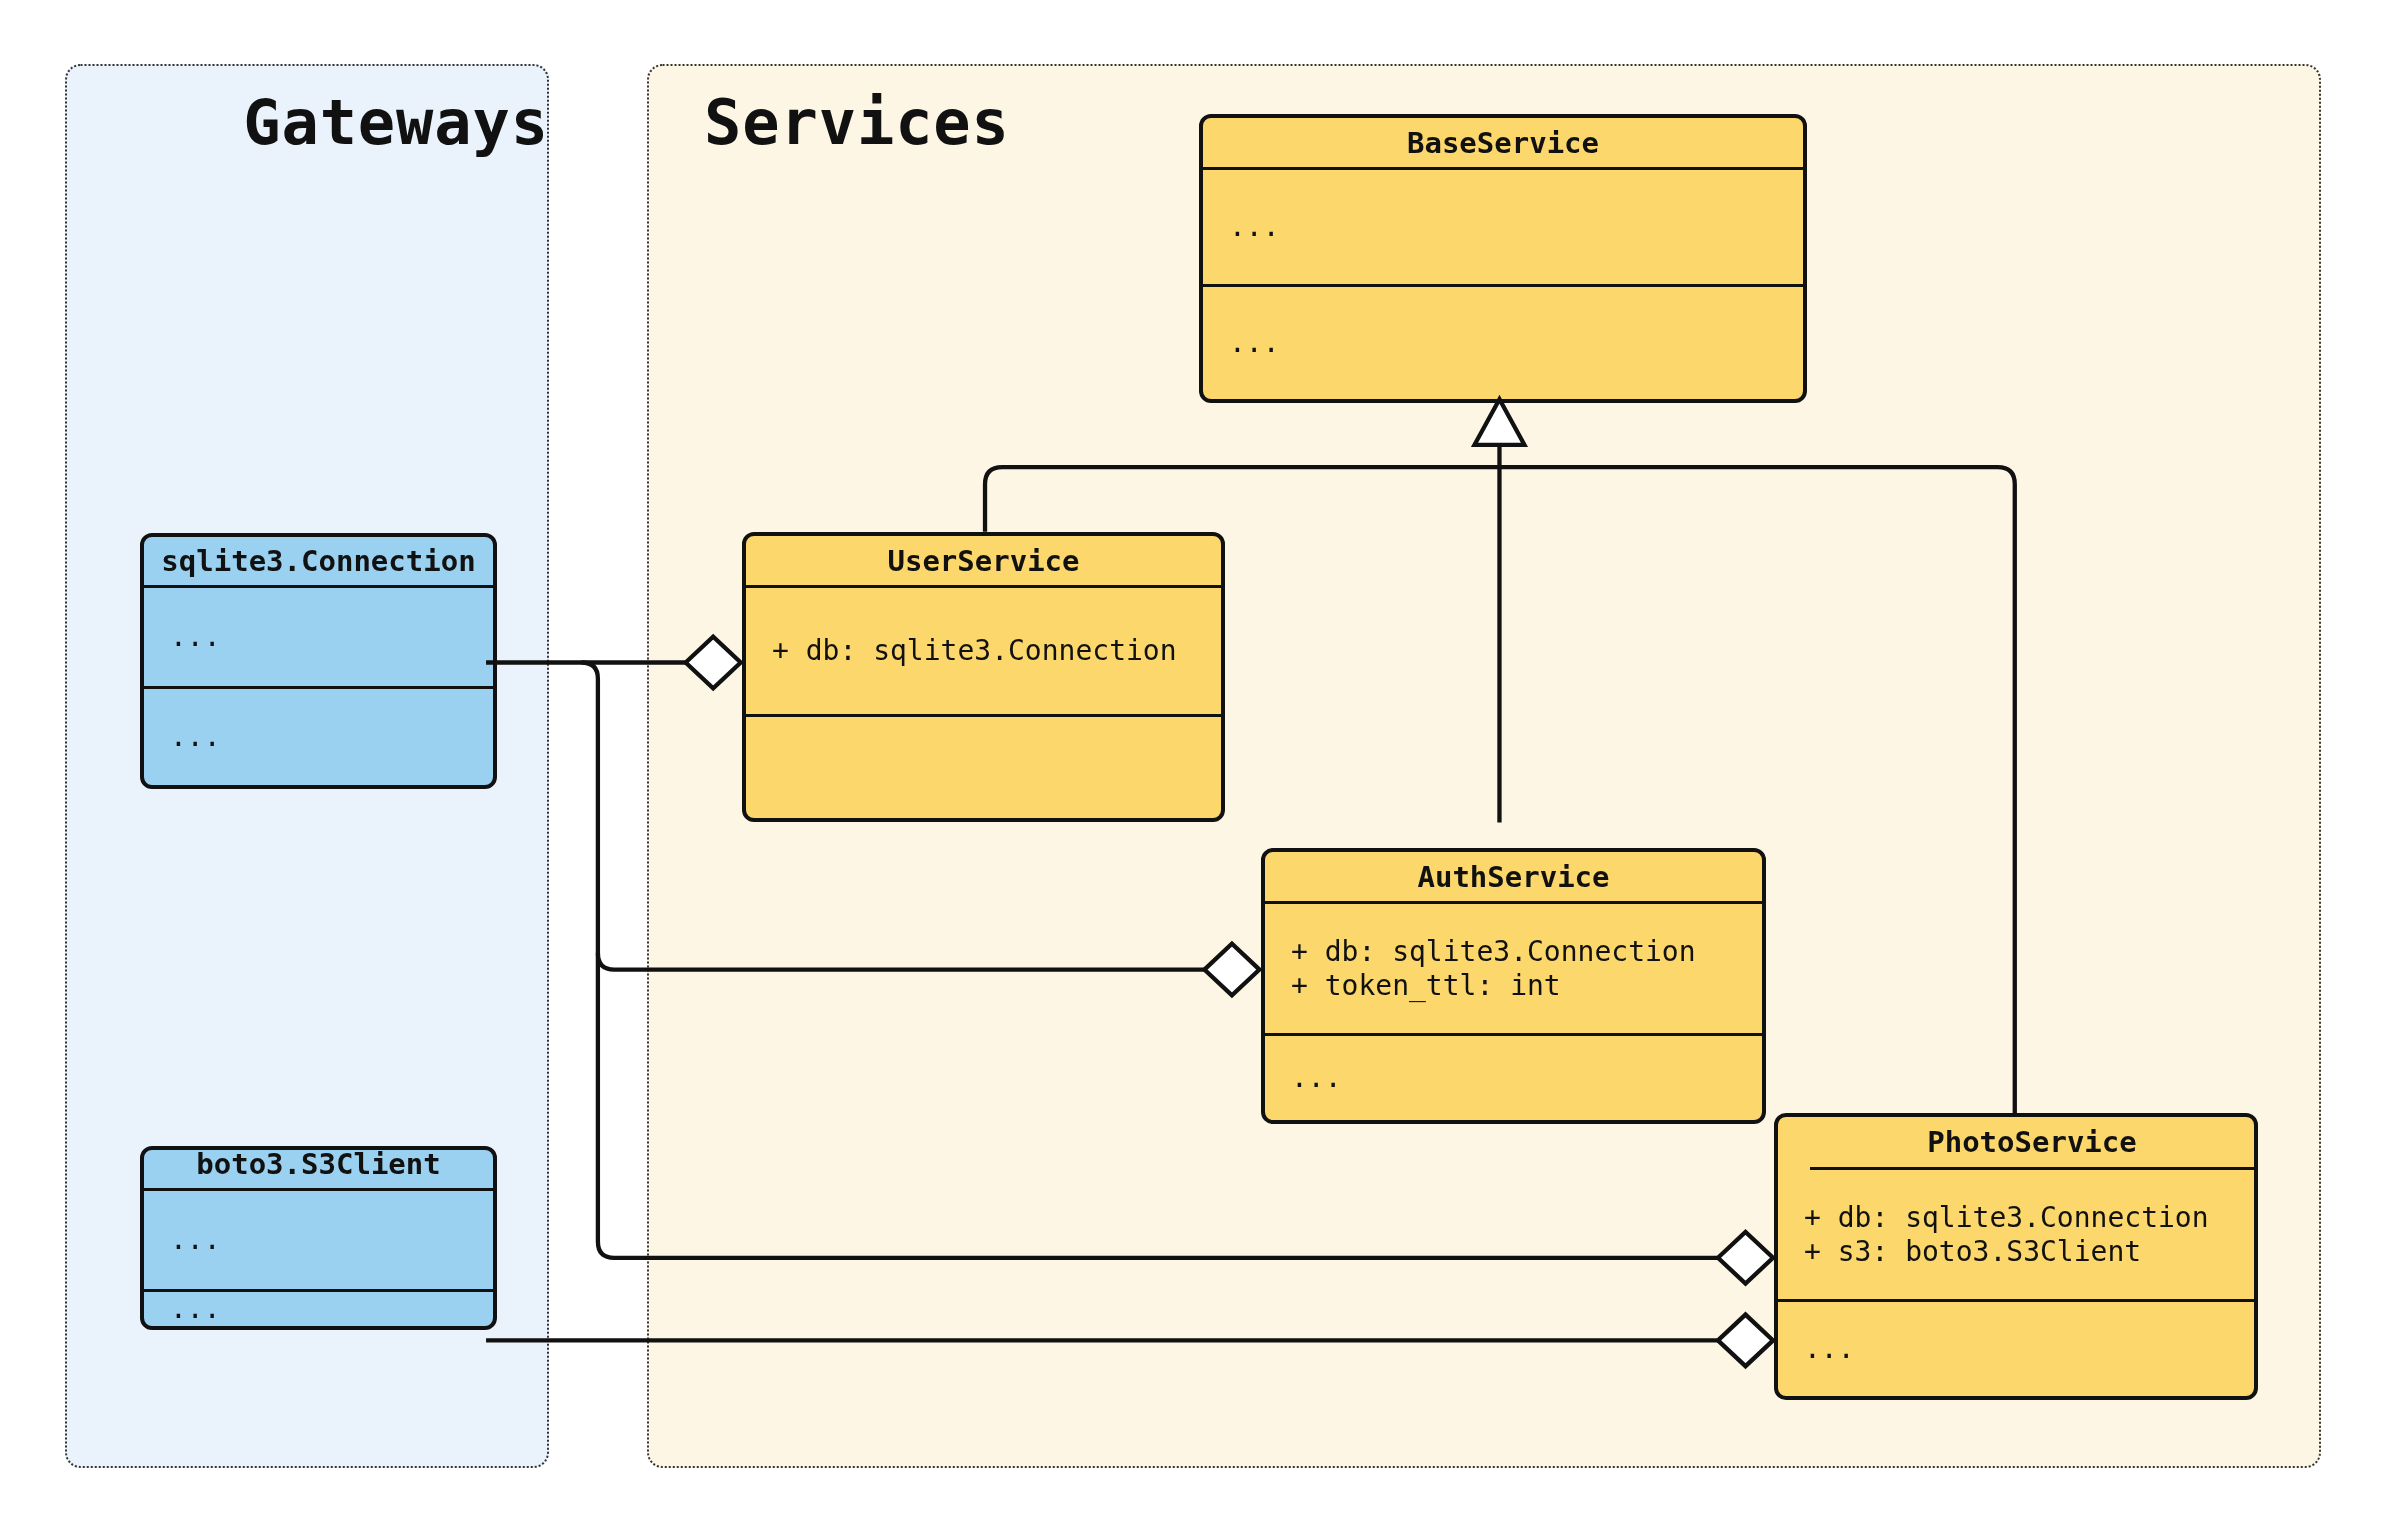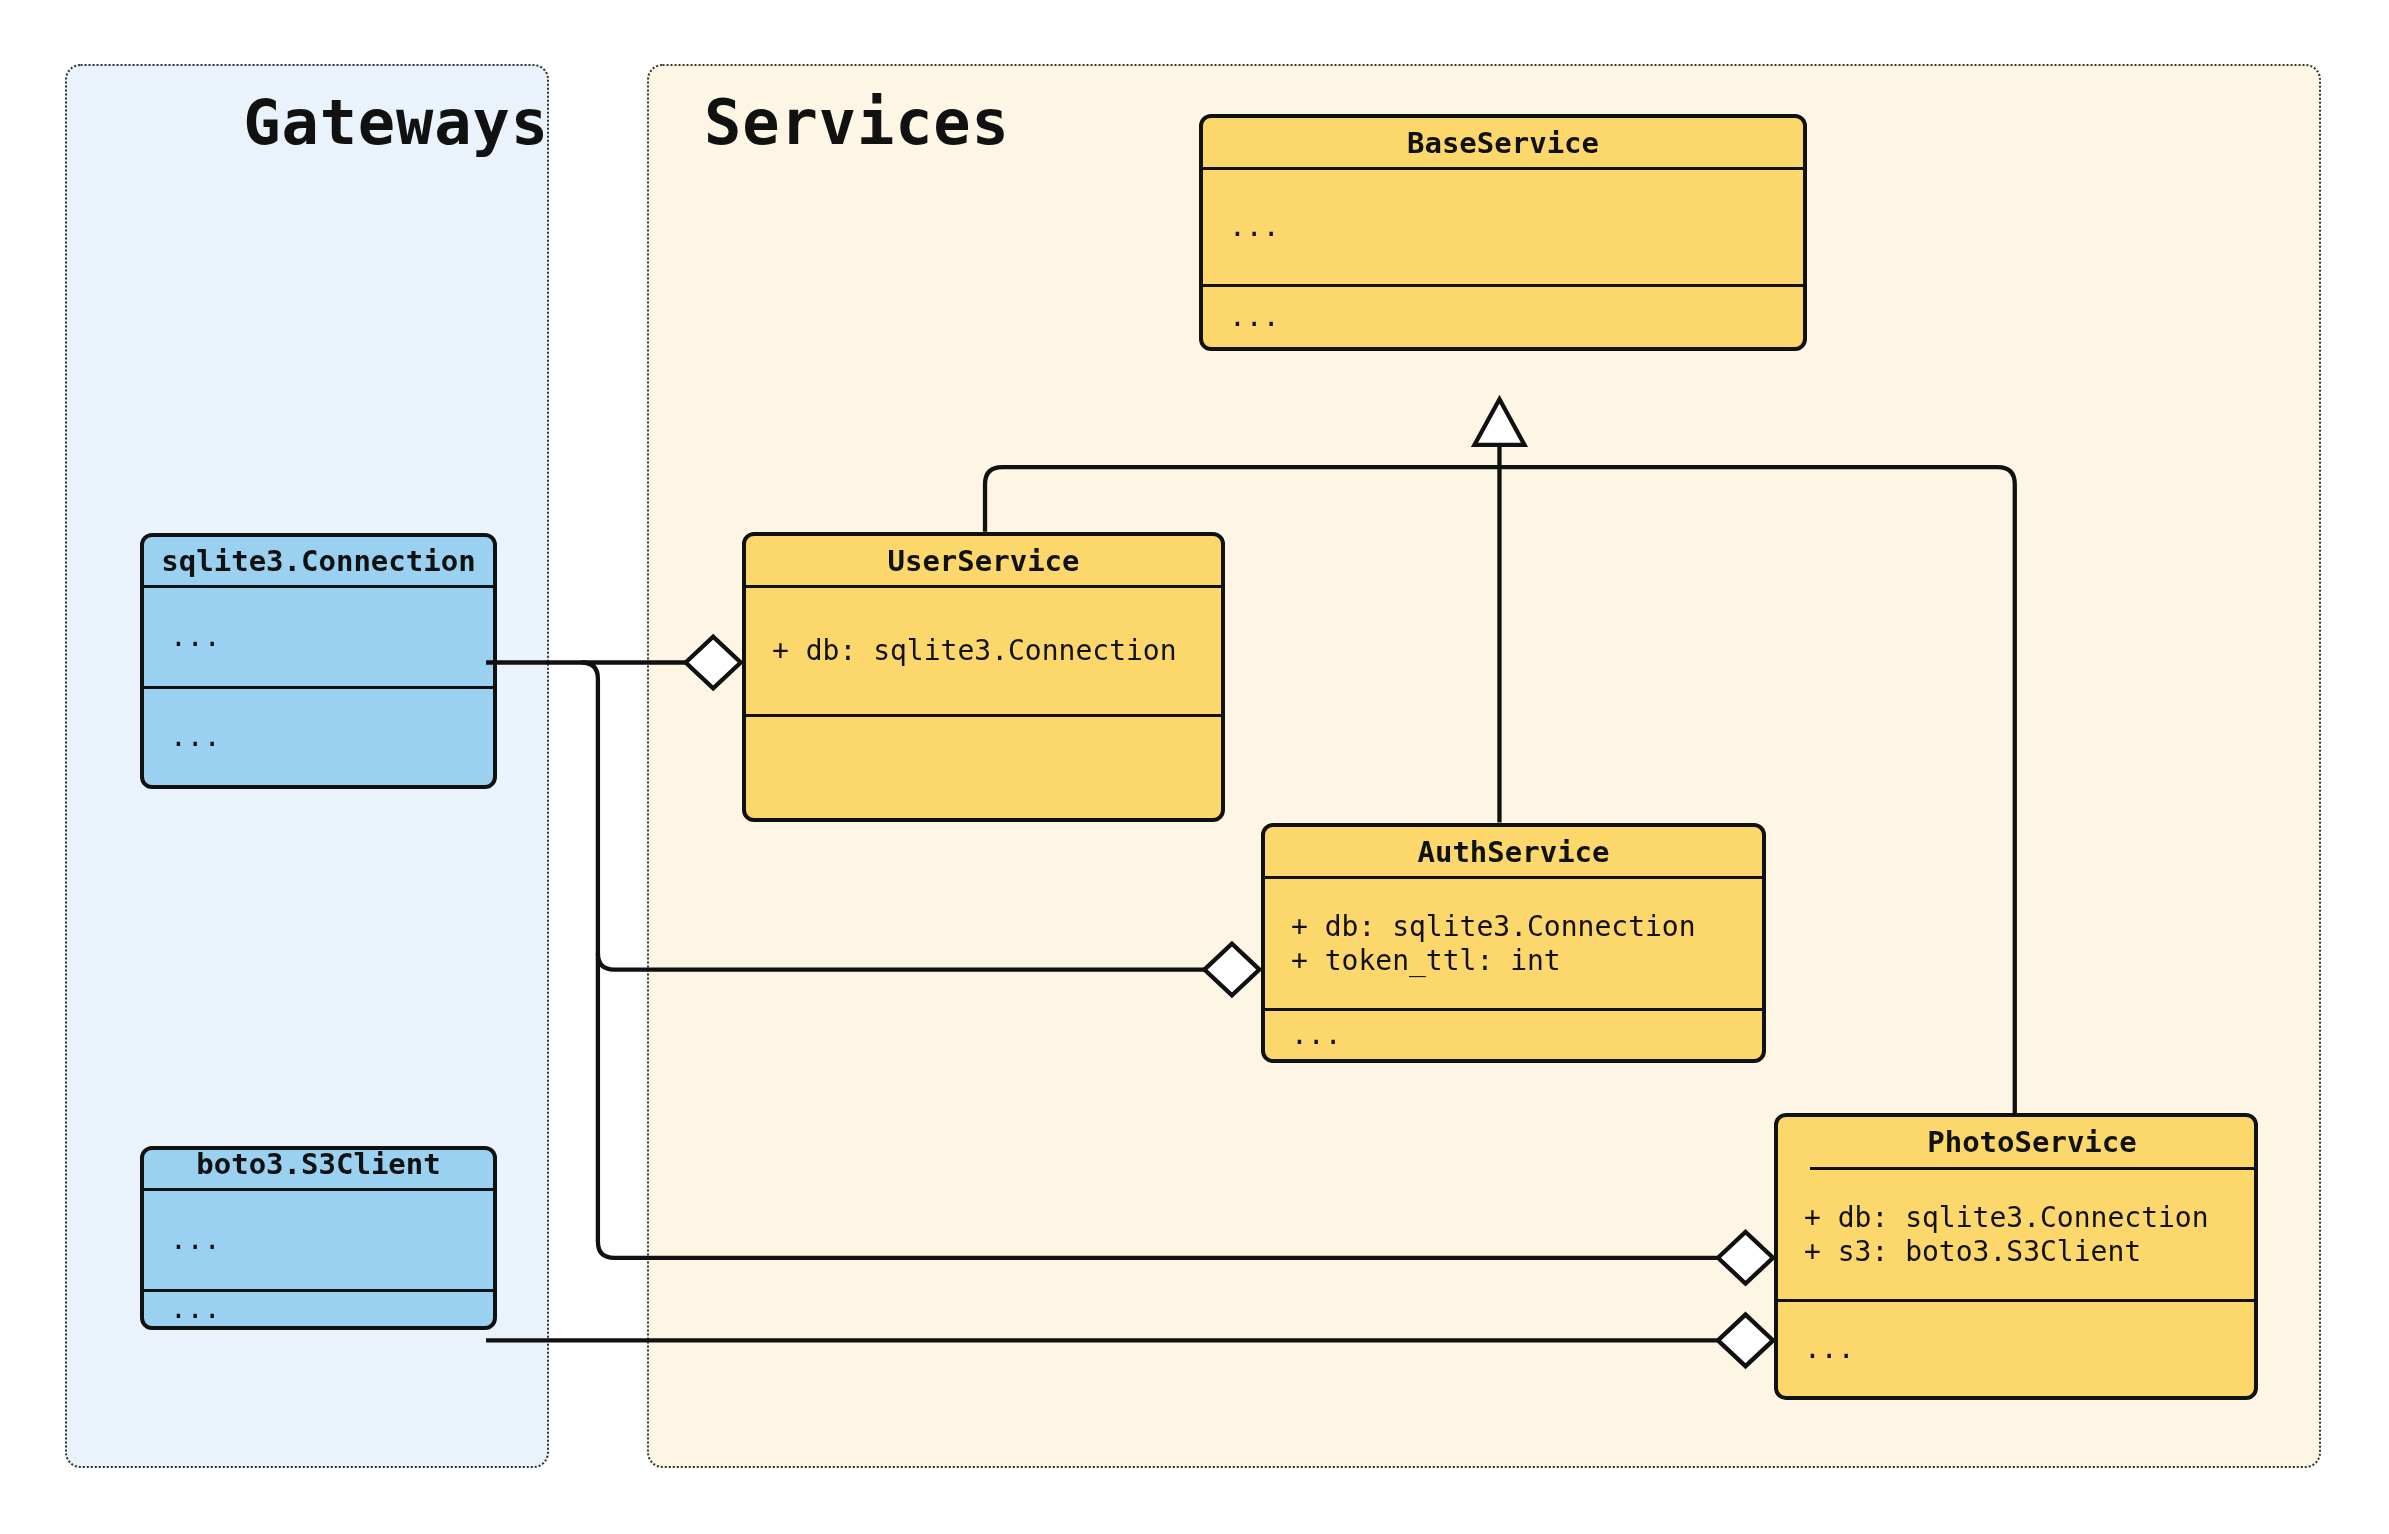--- a/index.html
+++ b/index.html
@@ -57,25 +57,25 @@
     padding-left:26px;
     font-size:28px; line-height:34px;
   }
   .attr-line, .method-line { white-space:pre; }
 
   
   #box-sqlite { left:129px;  top:533px;  width:357px; height:256px; }
   #box-sqlite .sec-title { height:48px; }  #box-sqlite .sec-attrs { height:98px; }
   #box-boto   { left:129px;  top:1146px; width:357px; height:184px;justify-content:flex-end; }
   #box-boto .sec-title { height:48px; }    #box-boto .sec-attrs { height:98px; }
-  #box-base   { left:1199px; top:114px;  width:608px; height:237px; }
+  #box-base   { left:1199px; top:114px;  width:608px; height:289px; }
   #box-base .sec-title { height:49px; }    #box-base .sec-attrs { height:114px; }
   #box-user   { left:742px;  top:532px;  width:483px; height:290px; }
   #box-user .sec-title { height:49px; }    #box-user .sec-attrs { height:126px; }
-  #box-auth   { left:1261px; top:823px;  width:505px; height:240px; }
+  #box-auth   { left:1261px; top:848px;  width:505px; height:276px; }
   #box-auth .sec-title { height:49px; }    #box-auth .sec-attrs { height:129px; }
   #box-photo  { left:1774px; top:1113px; width:484px; height:287px; }
   #box-photo .sec-title { height:50px;margin-left:32px; }   #box-photo .sec-attrs { height:129px; }
 
   #edges-layer {
     position:absolute; left:0; top:0;
     width:2389px; height:1534px;
     pointer-events:none;
   }
 </style>

